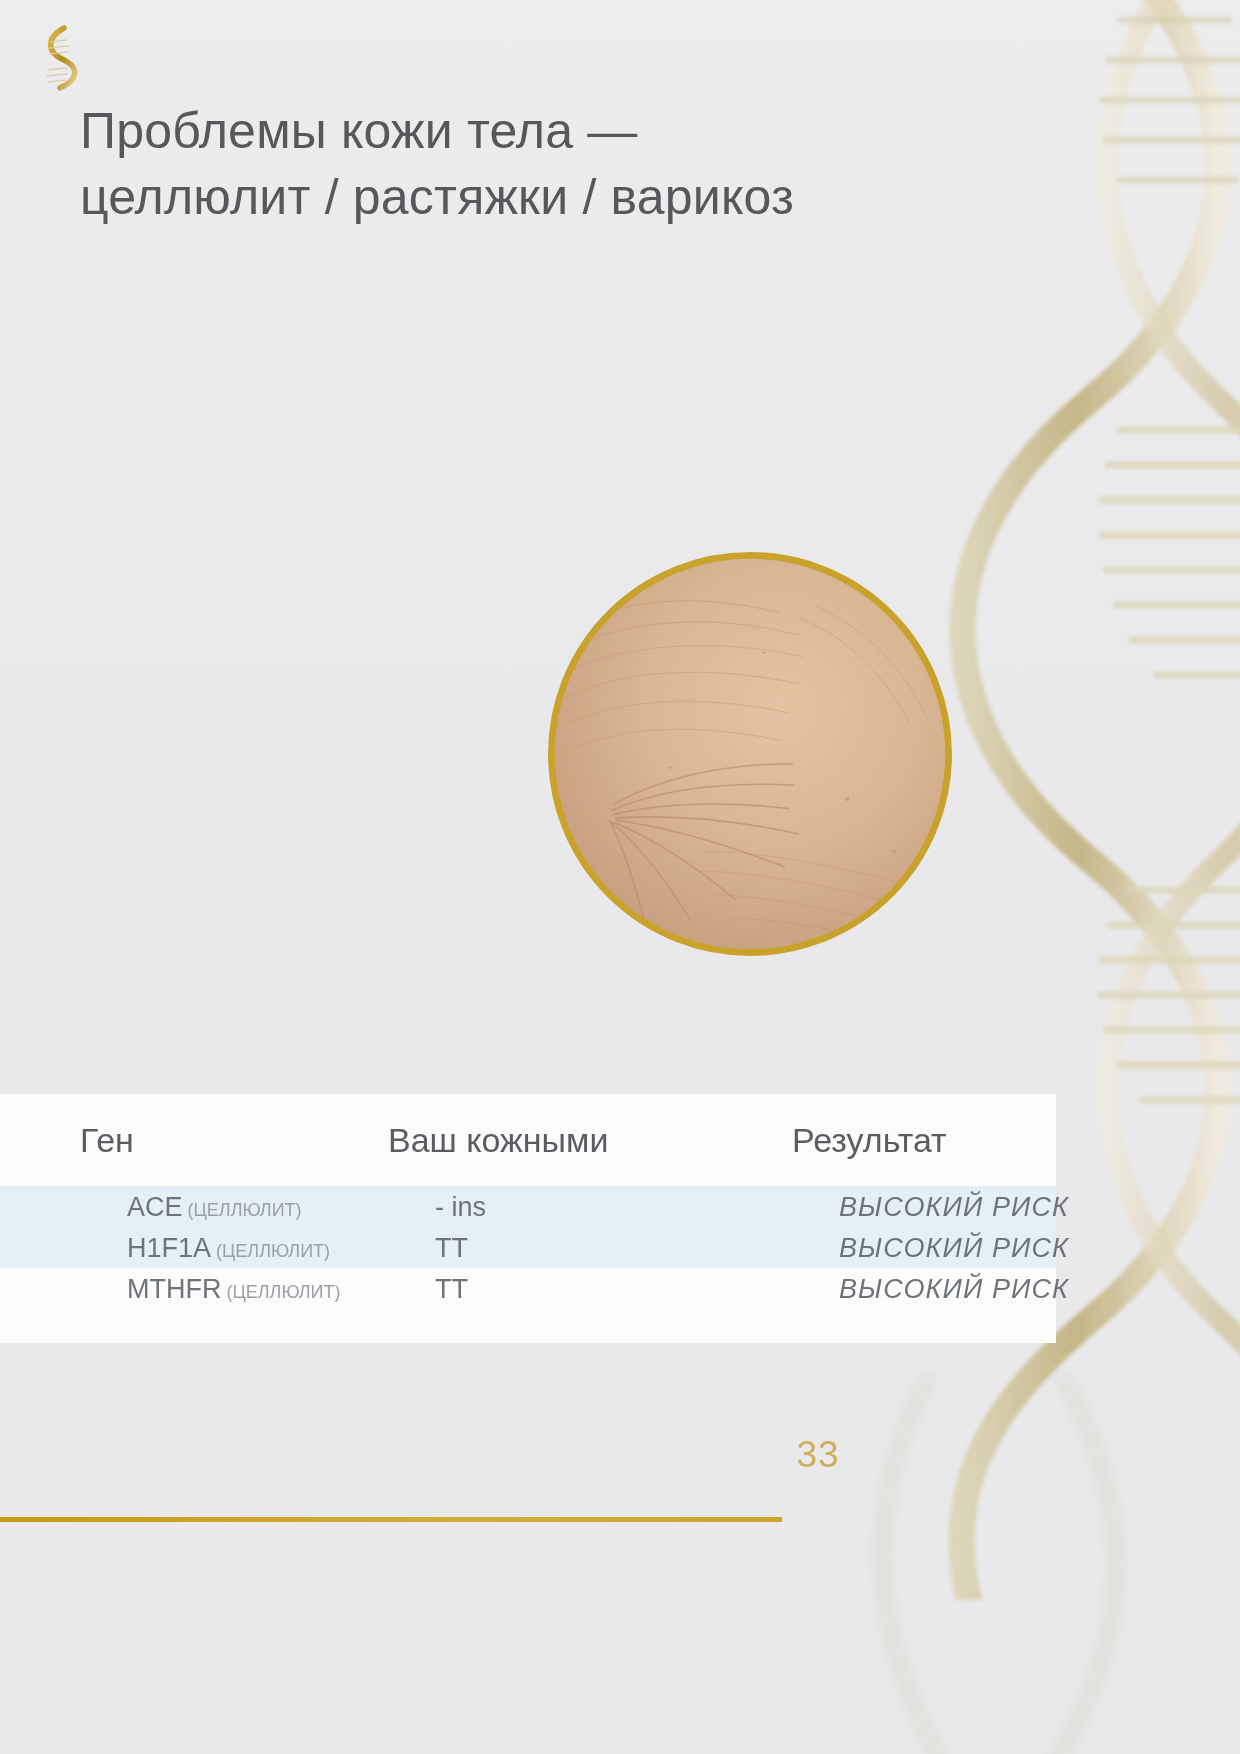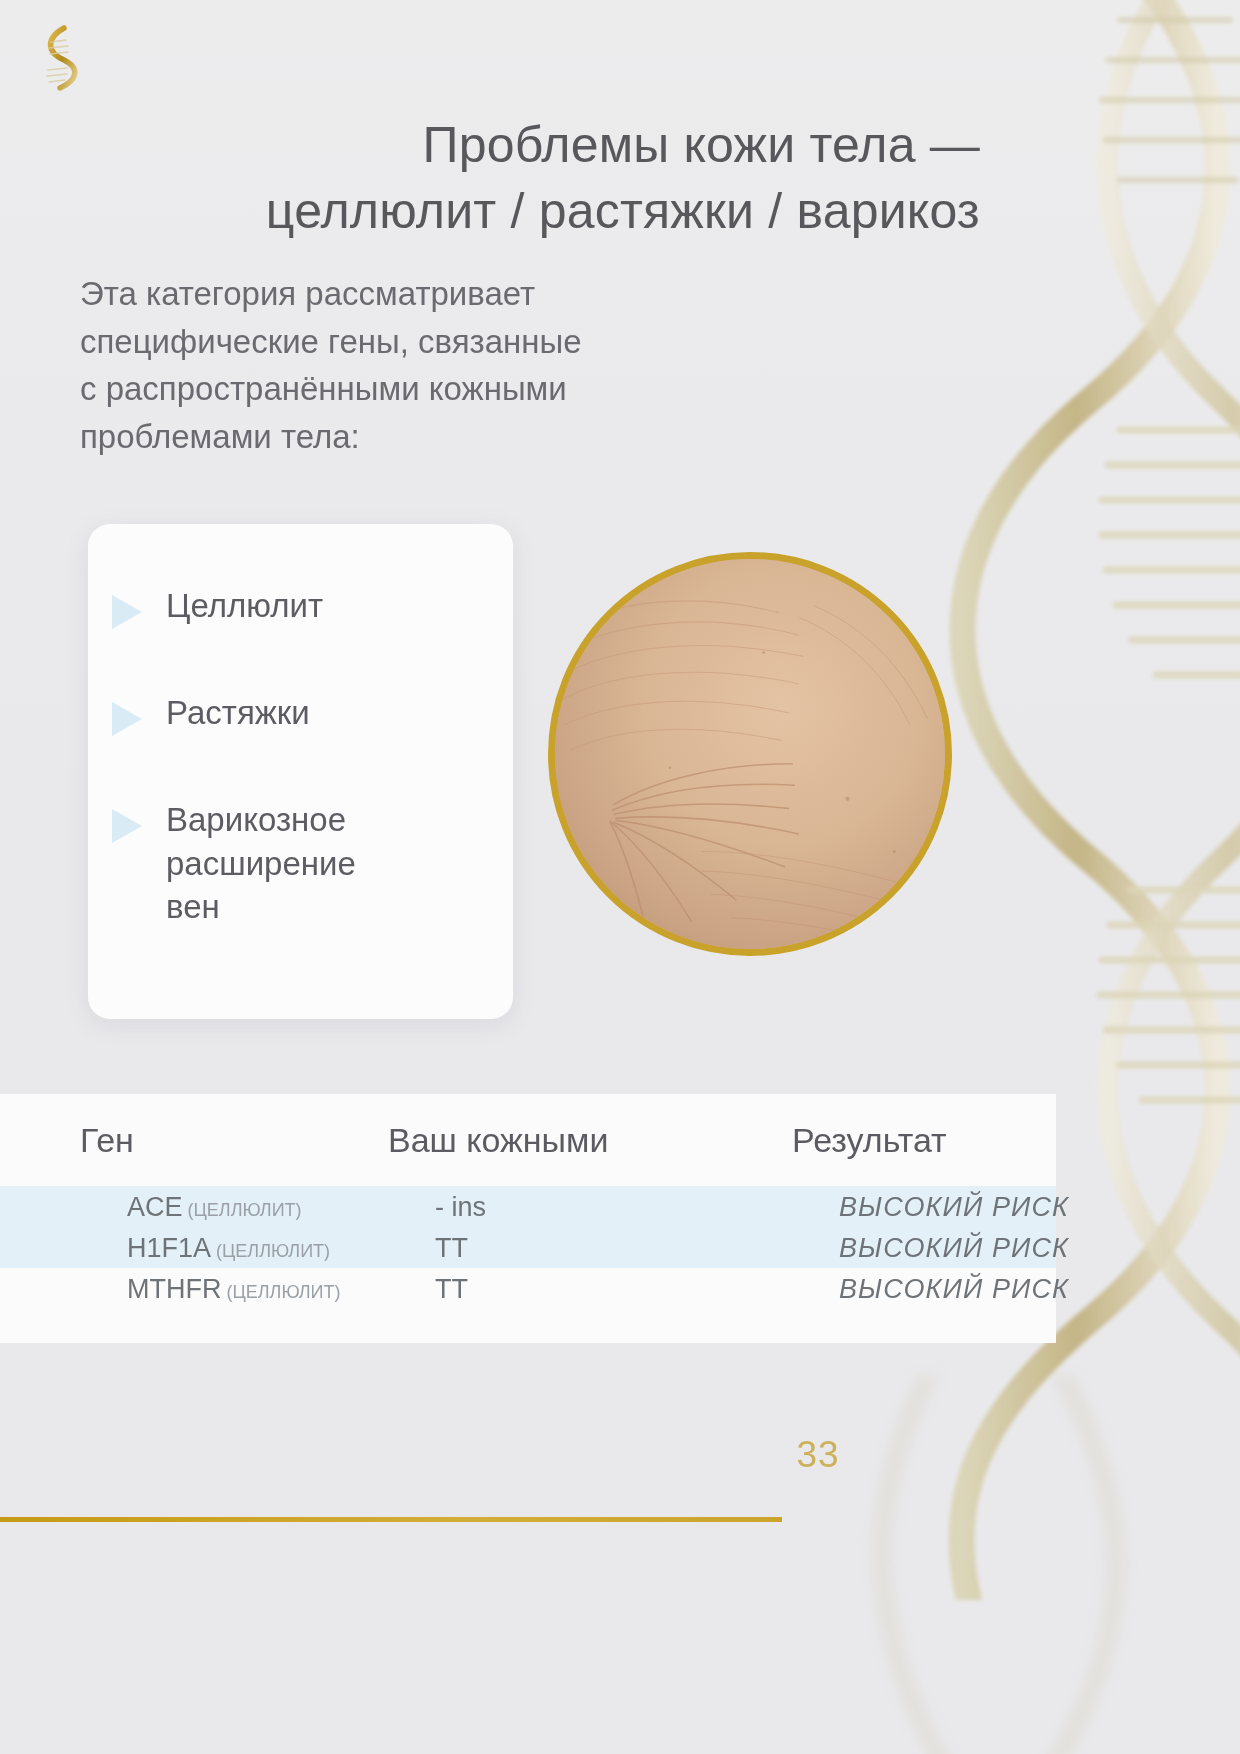--- a/index.html
+++ b/index.html
@@ -50,29 +50,28 @@
     top: 22px;
     width: 46px;
     height: 72px;
   }
   .logo svg { width: 100%; height: 100%; display: block; }
 
   
   .title {
     position: absolute;
     left: 80px;
-    top: 112px;
+    top: 98px;
     width: 900px;
     font-size: 50px;
     line-height: 1.32;
     font-weight: 300;
     letter-spacing: .2px;
     color: #58585c;
     white-space: pre-line;
-    text-align: right;
   }
 
   .lede {
     position: absolute;
     left: 80px;
     top: 270px;
     width: 720px;
     font-size: 33px;
     line-height: 1.44;
     font-weight: 300;
@@ -291,43 +290,21 @@
           <line x1="14" y1="48" x2="33" y2="46"></line>
           <line x1="13" y1="54" x2="33" y2="52"></line>
           <line x1="15" y1="60" x2="31" y2="58"></line>
         </g>
       </g>
     </svg>
   </div>
 
   <div class="title">Проблемы кожи тела —
 целлюлит / растяжки / варикоз</div>
-  <div class="lede">Эта категория рассматривает
-специфические гены, связанные
-с распространёнными кожными
-проблемами тела:</div>
-
-  <div class="card">
-    <div class="bullets">
-      <div class="bullet">
-        <span class="bullet-arrow"></span>
-        <span class="bullet-text">Целлюлит</span>
-      </div>
-      <div class="bullet">
-        <span class="bullet-arrow"></span>
-        <span class="bullet-text">Растяжки</span>
-      </div>
-      <div class="bullet">
-        <span class="bullet-arrow"></span>
-        <span class="bullet-text" style="white-space:pre-line">Варикозное
-расширение
-вен</span>
-      </div>
-    </div>
-  </div>
+
 
   <div class="photo-circle">
     <div class="photo-inner">
       <svg viewBox="0 0 400 400" preserveAspectRatio="xMidYMid slice" aria-hidden="true">
         <defs>
           <radialGradient id="skin" cx="58%" cy="38%" r="78%">
             <stop offset="0%" stop-color="#e4c3a4"></stop>
             <stop offset="45%" stop-color="#d9b694"></stop>
             <stop offset="80%" stop-color="#c9a283"></stop>
             <stop offset="100%" stop-color="#b98f72"></stop>

